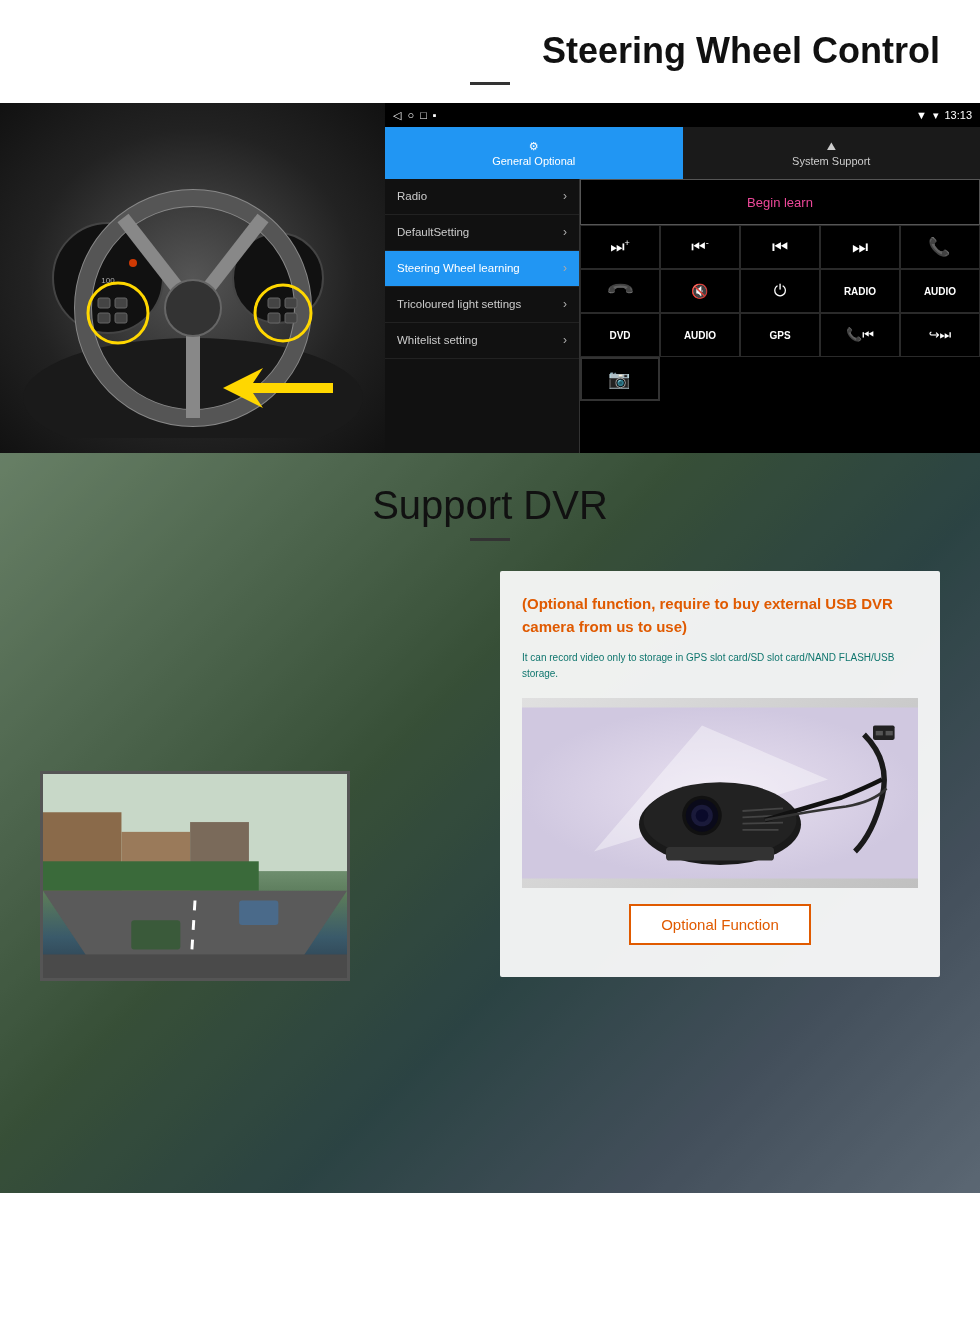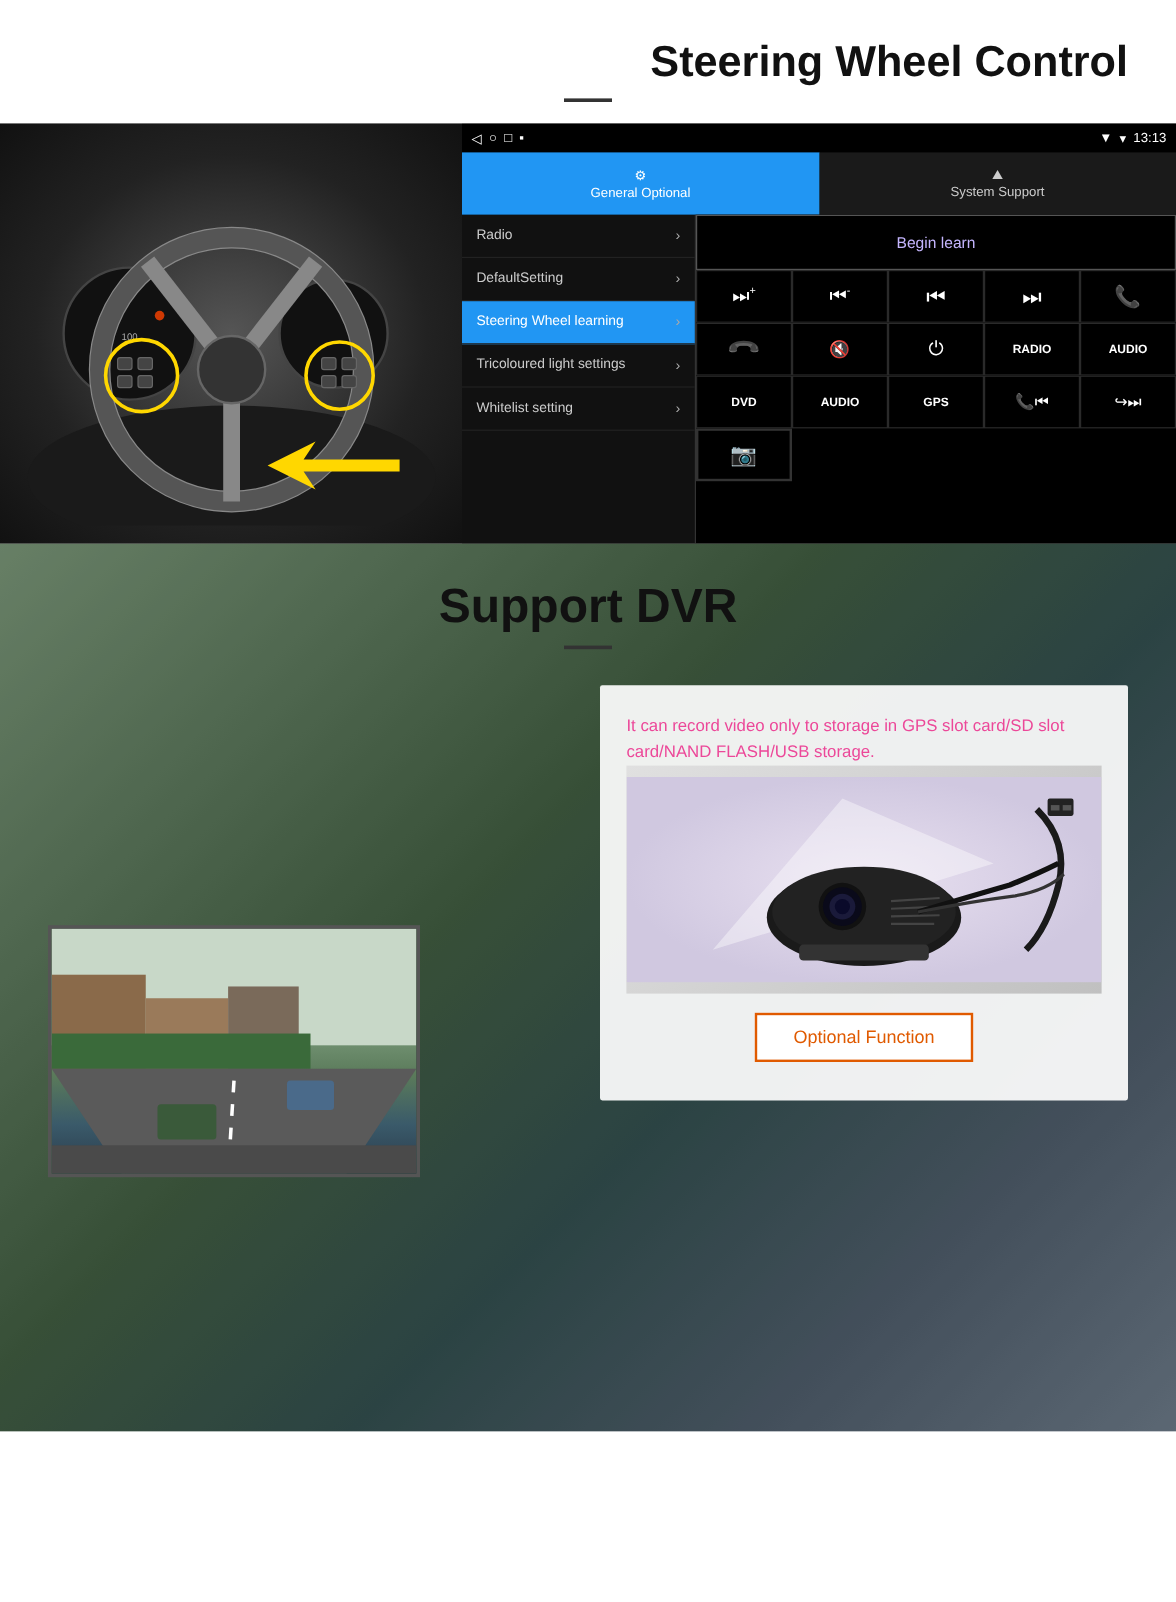--- a/index.html
+++ b/index.html
@@ -145,21 +145,21 @@
     }
     .begin-learn-row {
       display: flex;
       justify-content: flex-end;
       align-items: center;
       height: 46px;
       padding-right: 0;
     }
     .begin-learn-btn {
       background: #000;
-      color: #c4b5fd;
+      color: #ec4899;
       border: 1px solid #555;
       font-size: 13px;
       padding: 8px 20px;
       cursor: pointer;
       height: 46px;
       display: flex;
       align-items: center;
       width: 100%;
       justify-content: center;
     }
@@ -207,21 +207,21 @@
       position: relative;
       z-index: 2;
       padding: 30px 40px 30px 40px;
     }
     .dvr-title-section {
       text-align: center;
       margin-bottom: 30px;
     }
     .dvr-title {
       font-size: 40px;
-      font-weight: 700;
+      font-weight: 400;
       color: #111;
     }
     .dvr-divider {
       width: 40px;
       height: 3px;
       background: #333;
       margin: 10px auto 0 auto;
     }
     .dvr-main {
       display: flex;
@@ -261,23 +261,24 @@
       border-radius: 2px;
     }
     .dvr-optional-text {
       color: #e05a00;
       font-size: 15px;
       font-weight: bold;
       line-height: 1.5;
       margin-bottom: 12px;
     }
     .dvr-desc-text {
-      font-size: 14px;
-      color: #ec4899;
+      font-size: 10px;
+      color: #0f766e;
       line-height: 1.6;
+      margin-bottom: 16px;
     }
     .dvr-camera-img {
       width: 100%;
       height: 190px;
       background: linear-gradient(135deg, #e0e0e0 0%, #c0c0c0 100%);
       display: flex;
       align-items: center;
       justify-content: center;
       margin-bottom: 16px;
       position: relative;
@@ -501,20 +502,21 @@
               <rect x="90" y="150" width="50" height="30" rx="3" fill="#3a5a3a"></rect>
 
               <rect x="0" y="185" width="310" height="25" fill="#4a4a4a"></rect>
             </svg>
           </div>
         </div>
       </div>
 
       <div class="dvr-right">
         <div class="dvr-info-card">
+          <p class="dvr-optional-text">(Optional function, require to buy external USB DVR camera from us to use)</p>
           <p class="dvr-desc-text">It can record video only to storage in GPS slot card/SD slot card/NAND FLASH/USB storage.</p>
 
           <div class="dvr-camera-img">
             <svg width="100%" height="190" viewBox="0 0 440 190">
 
               <defs>
                 <radialGradient id="bgGrad" cx="50%" cy="50%" r="50%">
                   <stop offset="0%" stop-color="#e8e0f0"></stop>
                   <stop offset="100%" stop-color="#d0c8e0"></stop>
                 </radialGradient>

